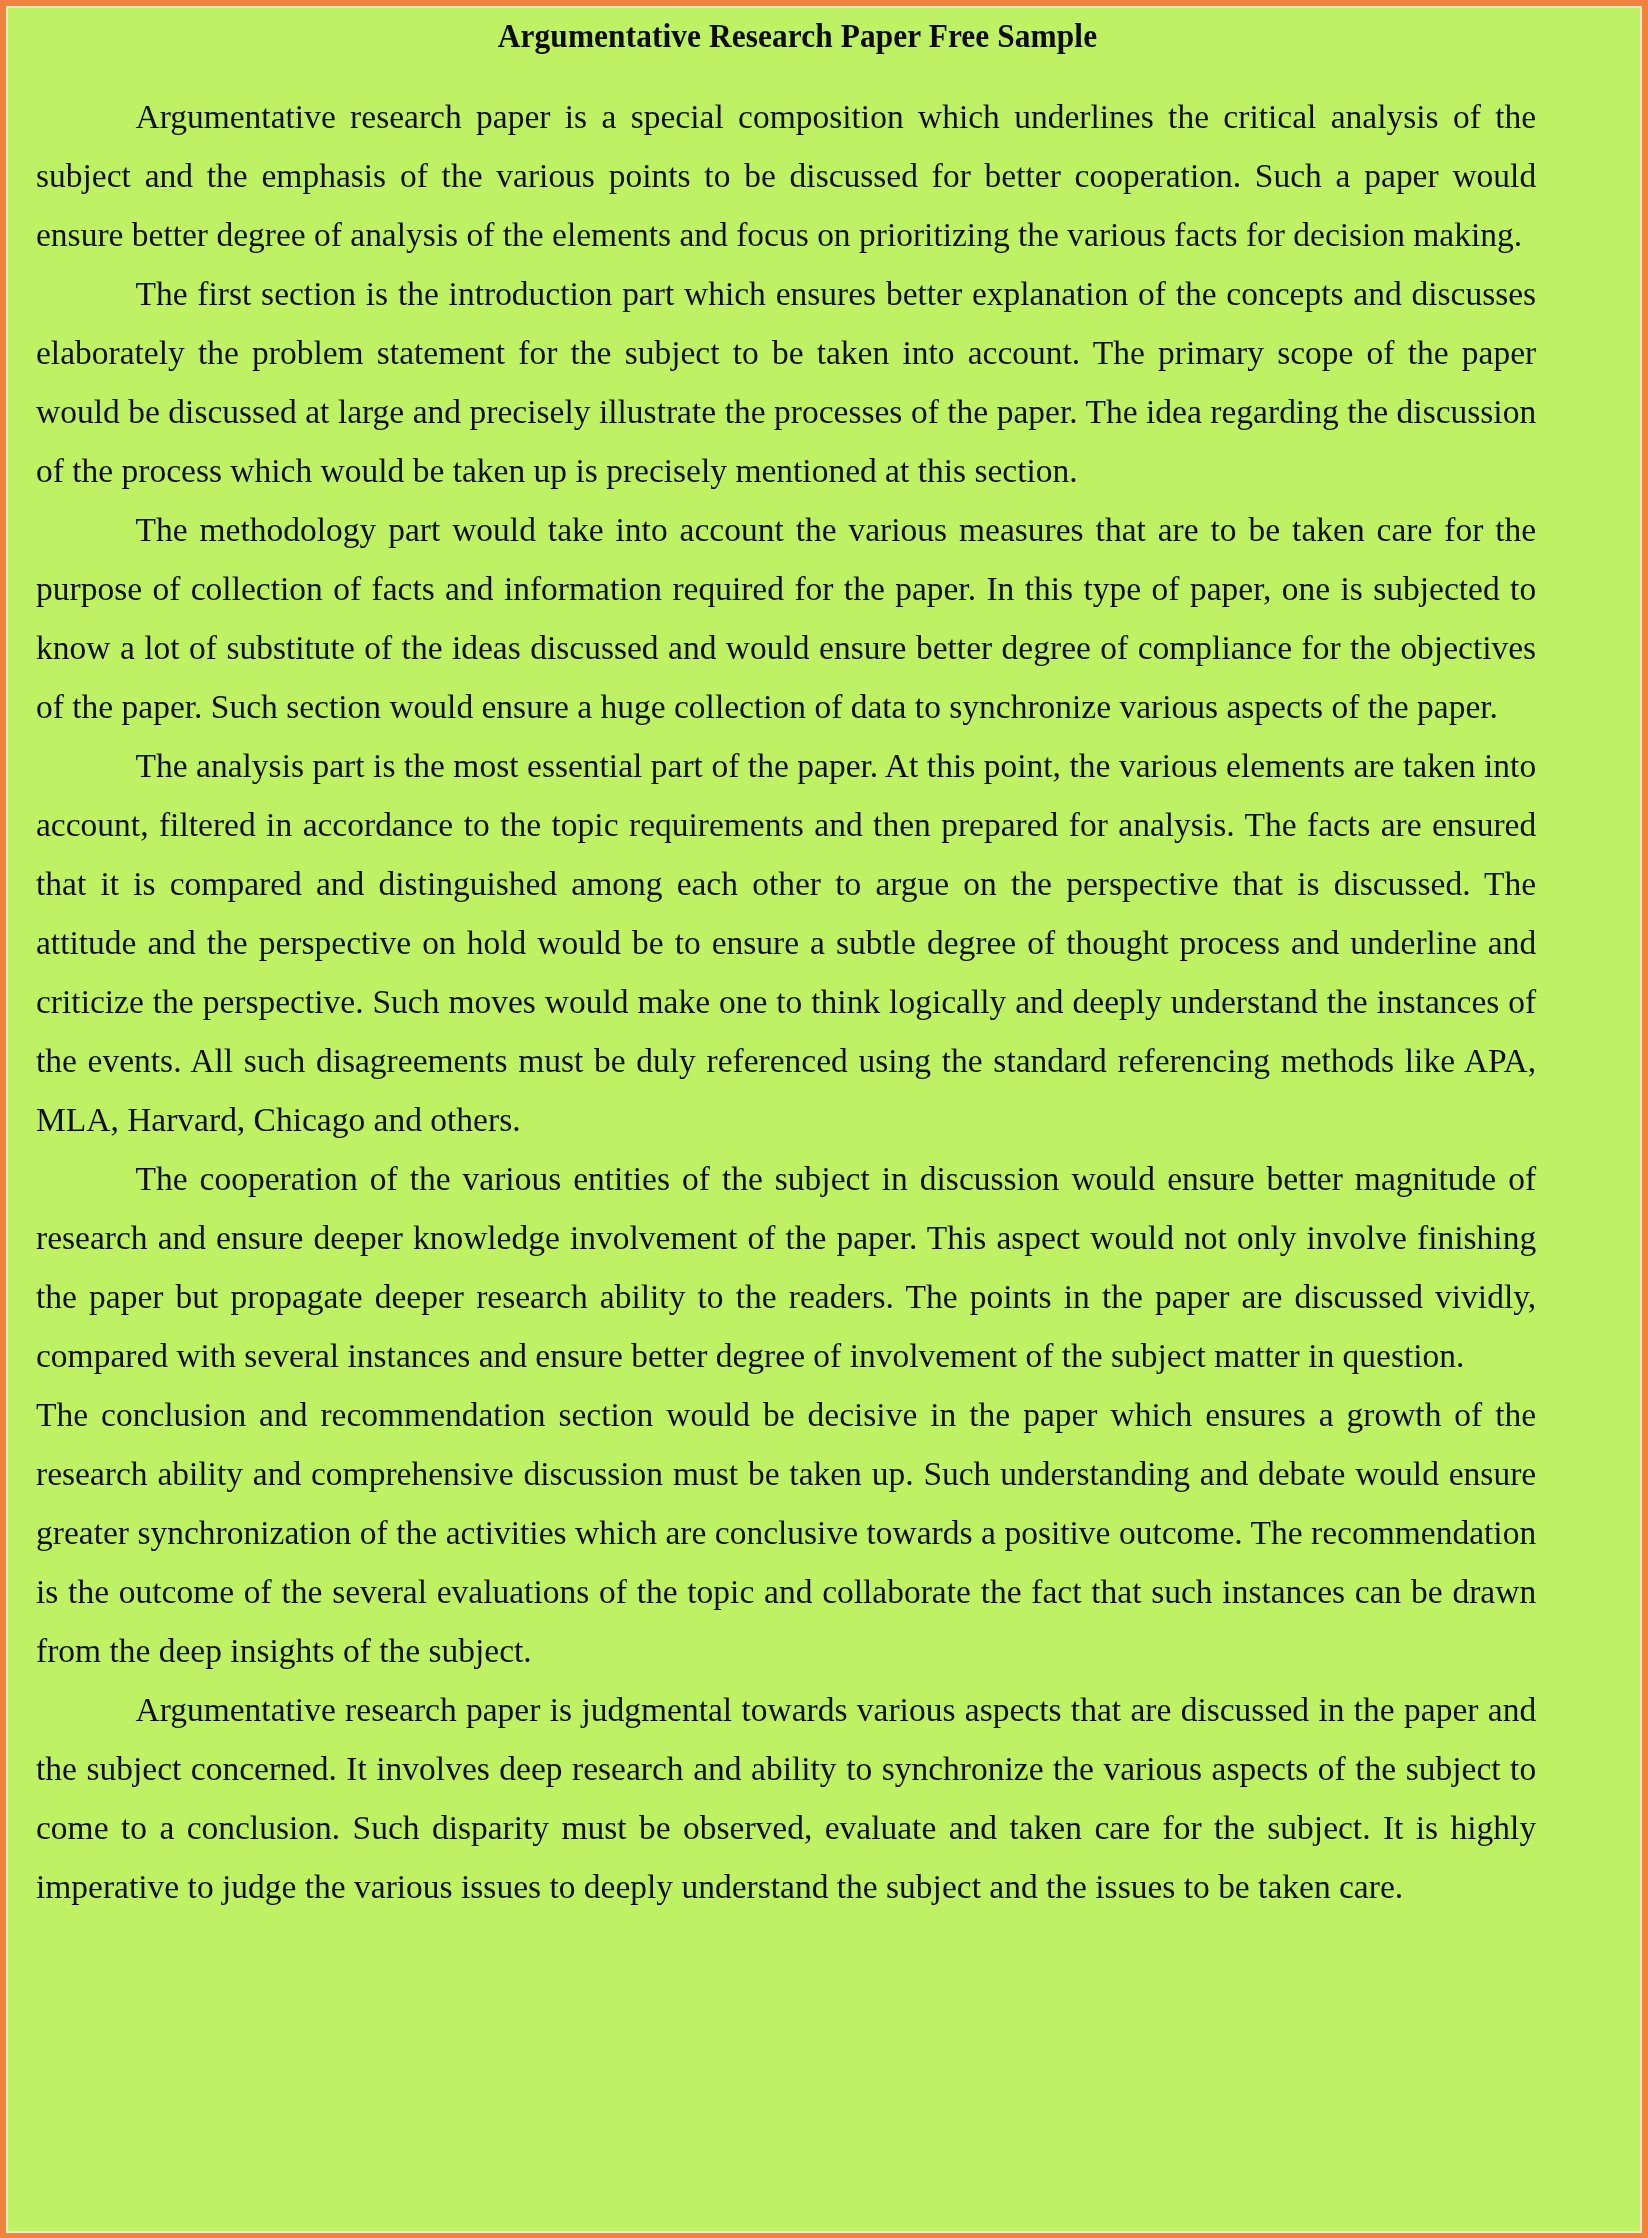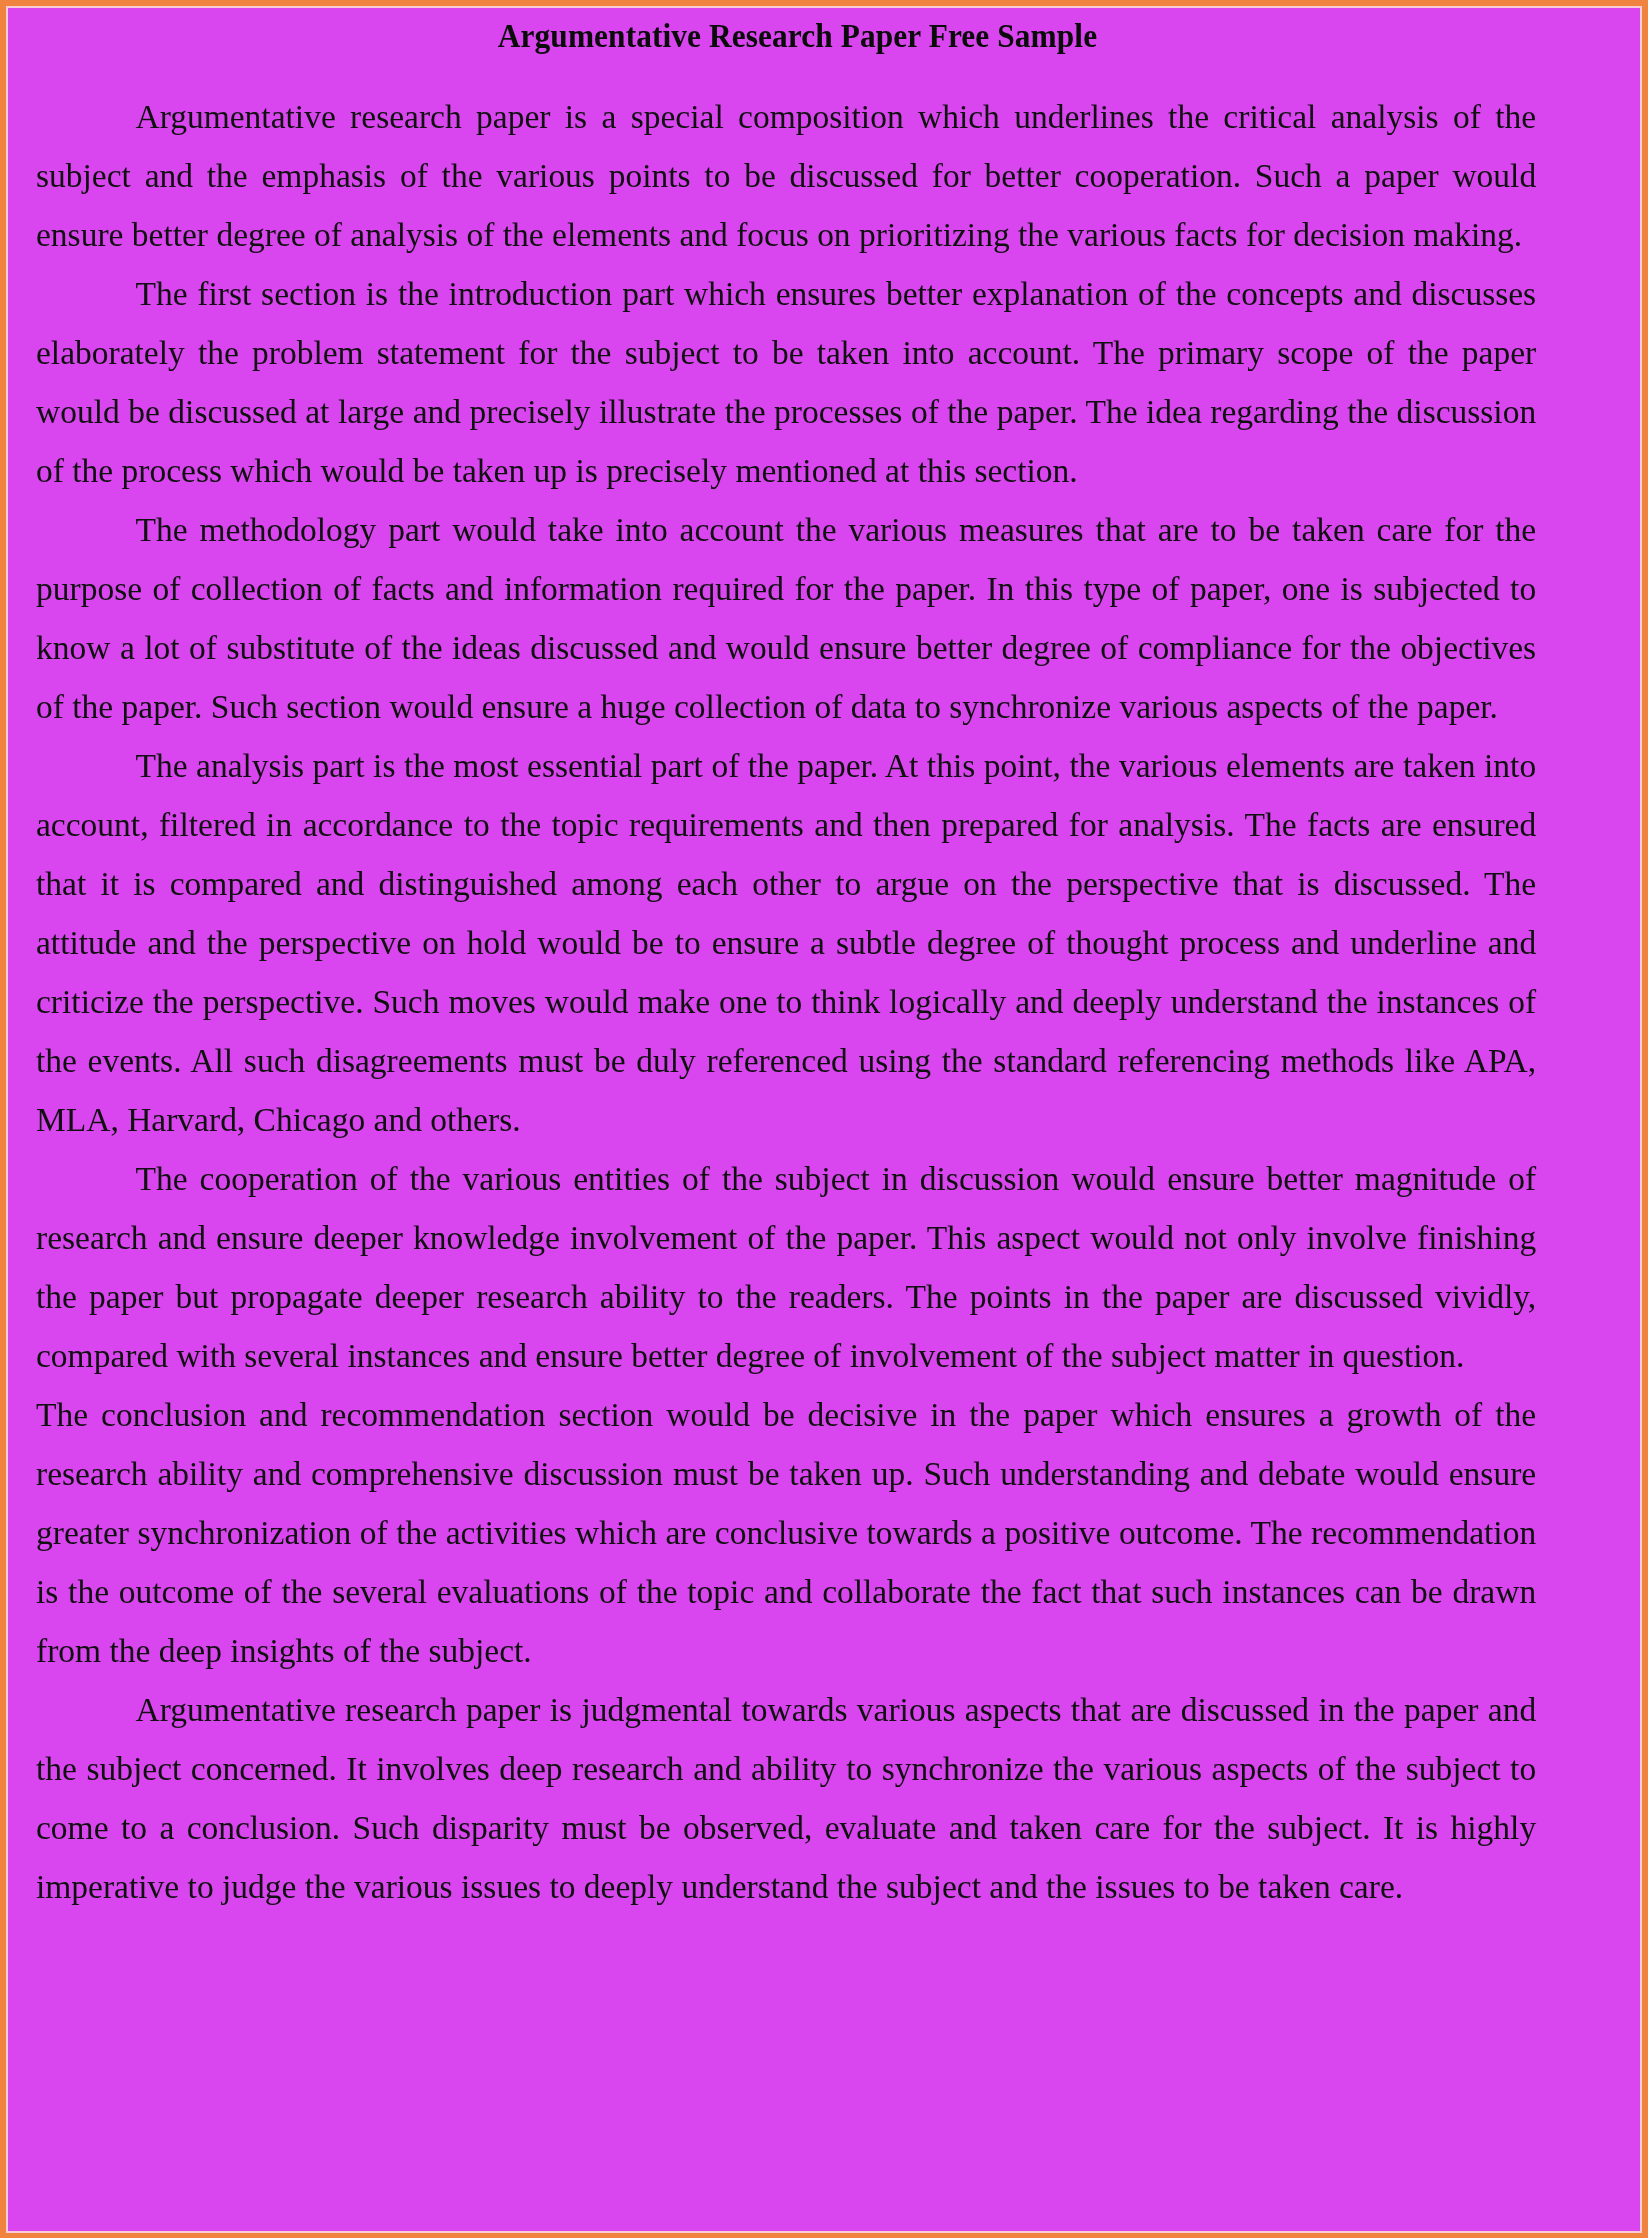--- a/index.html
+++ b/index.html
@@ -71,21 +71,21 @@
   .para:first-of-type {
     margin-top: 0;
   }
   #first-para {
     margin-top: 31px;
   }
 </style>
 </head>
 <body>
 
-<div id="page" style="border-color: rgb(240, 132, 63); background: #d946ef;">
+<div id="page" style="border-color: rgb(240, 132, 63); background: #bef264;">
   <div id="doc-body">
 
     <h1 class="doc-title">Argumentative Research Paper Free Sample</h1>
 
     <p id="first-para" class="para indent" style="color: rgb(16, 16, 16); text-indent: 101px;">Argumentative research paper is a special composition which underlines the critical analysis of the subject and the emphasis of the various points to be discussed for better cooperation. Such a paper would ensure better degree of analysis of the elements and focus on prioritizing the various facts for decision making.</p>
 
     <p class="para indent" style="color: rgb(16, 16, 16); text-indent: 101px;">The first section is the introduction part which ensures better explanation of the concepts and discusses elaborately the problem statement for the subject to be taken into account. The primary scope of the paper would be discussed at large and precisely illustrate the processes of the paper. The idea regarding the discussion of the process which would be taken up is precisely mentioned at this section.</p>
 
     <p class="para indent" style="color: rgb(16, 16, 16); text-indent: 101px;">The methodology part would take into account the various measures that are to be taken care for the purpose of collection of facts and information required for the paper. In this type of paper, one is subjected to know a lot of substitute of the ideas discussed and would ensure better degree of compliance for the objectives of the paper. Such section would ensure a huge collection of data to synchronize various aspects of the paper.</p>
 

